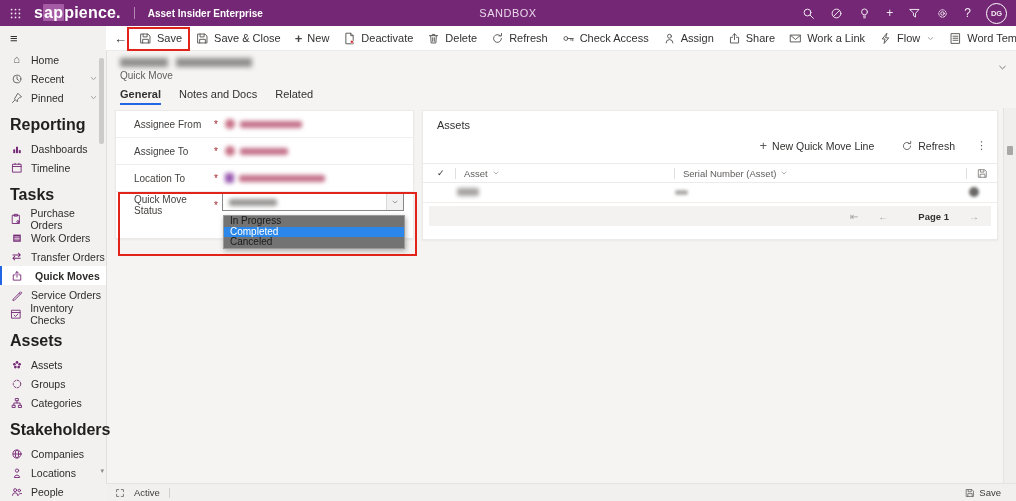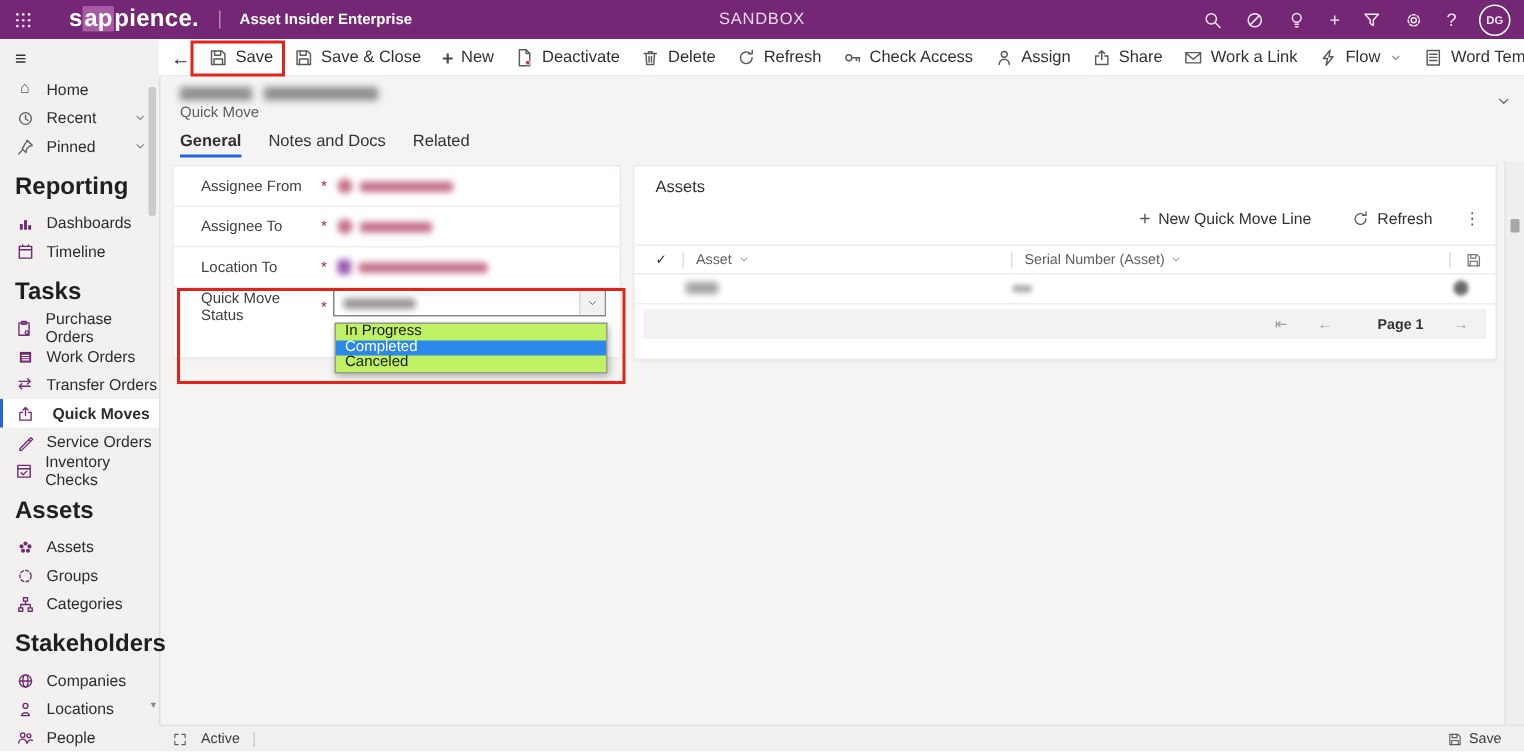--- a/index.html
+++ b/index.html
@@ -4,21 +4,21 @@
 <style>
   html,body{margin:0;padding:0;background:#fff;}
   #app{position:relative;width:1016px;height:501px;overflow:hidden;
        font-family:"Liberation Sans",sans-serif;color:#323130;font-size:11px;}
   svg.ic{stroke:currentColor;fill:none;stroke-width:1.2;stroke-linecap:round;stroke-linejoin:round;flex:none;}
 
   
   .topbar{position:absolute;left:0;top:0;width:1016px;height:26px;background:#742774;
           display:flex;align-items:center;color:#fff;z-index:10;}
   .waffle{margin-left:9px;color:#f1e6f1;display:flex;}
-  .logo{margin-left:24px;font-size:16px;font-weight:bold;letter-spacing:.2px;}
+  .logo{margin-left:12px;font-size:16px;font-weight:bold;letter-spacing:.2px;}
   .logo .hl{background:#a55ca5;padding:0 1px;border-radius:1px;}
   .topdiv{width:1px;height:12px;background:rgba(255,255,255,.45);margin:0 13px;}
   .product{font-size:10px;font-weight:bold;}
   .env{position:absolute;left:50%;transform:translateX(-50%);font-size:11px;color:#e9d8eb;
        letter-spacing:.5px;font-weight:normal;}
   .top-icons{margin-left:auto;display:flex;align-items:center;gap:15px;padding-right:9px;color:#f2e9f2;}
   .top-icons .q{font-size:12px;line-height:1;}
   .avatar{width:19px;height:19px;border:1.5px solid #fff;border-radius:50%;display:flex;
           align-items:center;justify-content:center;font-size:7.5px;font-weight:bold;}
 
@@ -78,21 +78,21 @@
   .fvalue{display:flex;align-items:center;gap:5px;}
   .rc{width:10px;height:10px;border-radius:50%;background:#c77186;}
   .rq{width:9px;height:10px;background:#9a5ab0;}
   .rb{height:7px;background:#c4718a;}
   .select-control{position:absolute;left:106px;top:82px;width:182px;height:18px;border:1px solid #8a8886;
                   background:#fff;display:flex;align-items:center;padding-left:6px;box-sizing:border-box;}
   .sc-redact{width:48px;height:7px;background:#979593;}
   .dd-btn{margin-left:auto;width:16px;align-self:stretch;background:#f1f1f1;border-left:1px solid #d9d9d9;
           display:flex;align-items:center;justify-content:center;color:#5f5d5b;}
   .dd-btn svg{width:8px;height:8px;}
-  .dropdown{position:absolute;left:117px;top:165px;width:180px;background:#bef264;border:1px solid #9a9a9a;
+  .dropdown{position:absolute;left:117px;top:165px;width:180px;background:#737373;border:1px solid #9a9a9a;
             box-shadow:1px 2px 5px rgba(0,0,0,.3);z-index:7;font-size:10px;}
   .dd-item{padding:0 6px;height:10.5px;line-height:10.5px;color:#1b1a19;}
   .dd-item.selected{background:#2b88ea;color:#fff;}
 
   .assets-card{left:316px;top:60px;width:574px;height:128px;}
   .acard-title{position:absolute;left:14px;top:8px;font-size:11px;}
   .acard-cmds{position:absolute;right:10px;top:27px;display:flex;align-items:center;gap:15px;
               font-size:10.5px;color:#323130;}
   .acmd{display:flex;align-items:center;gap:5px;background:none;border:none;font-family:inherit;
         font-size:10.5px;color:#323130;}

